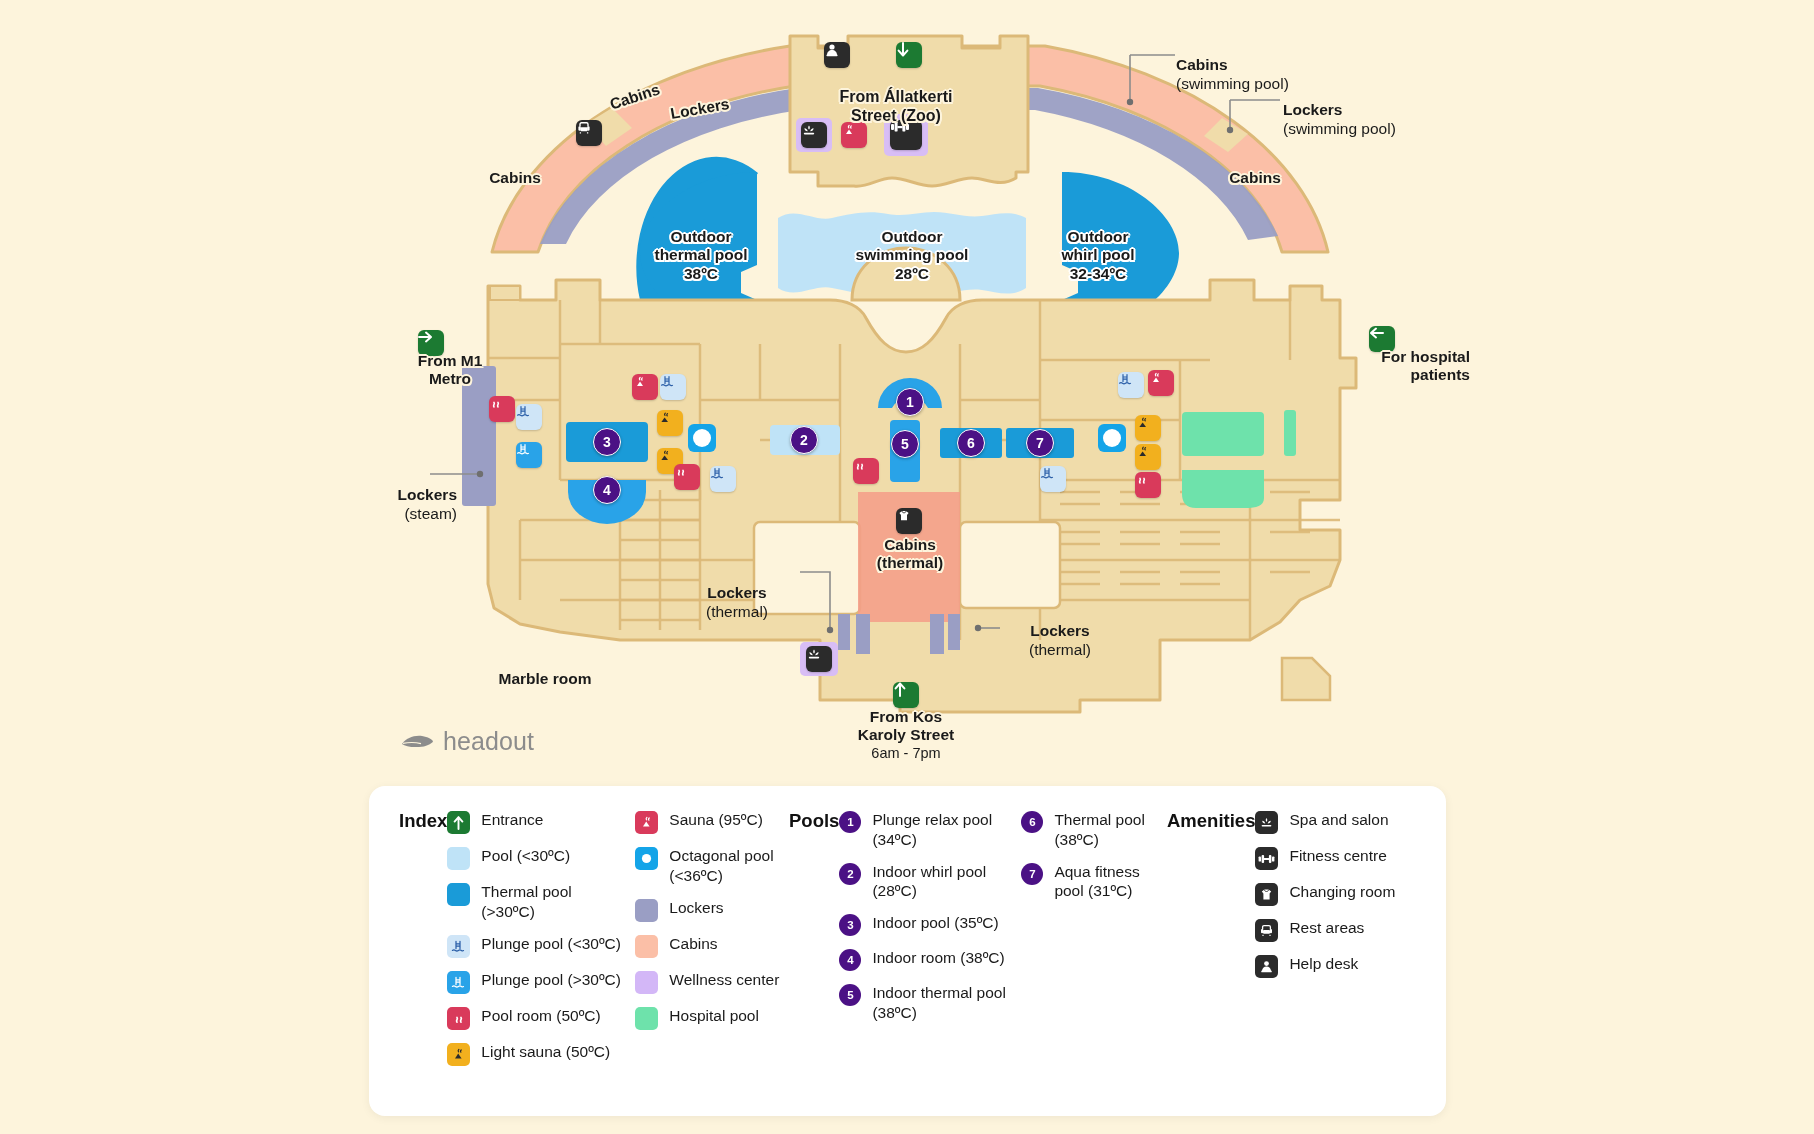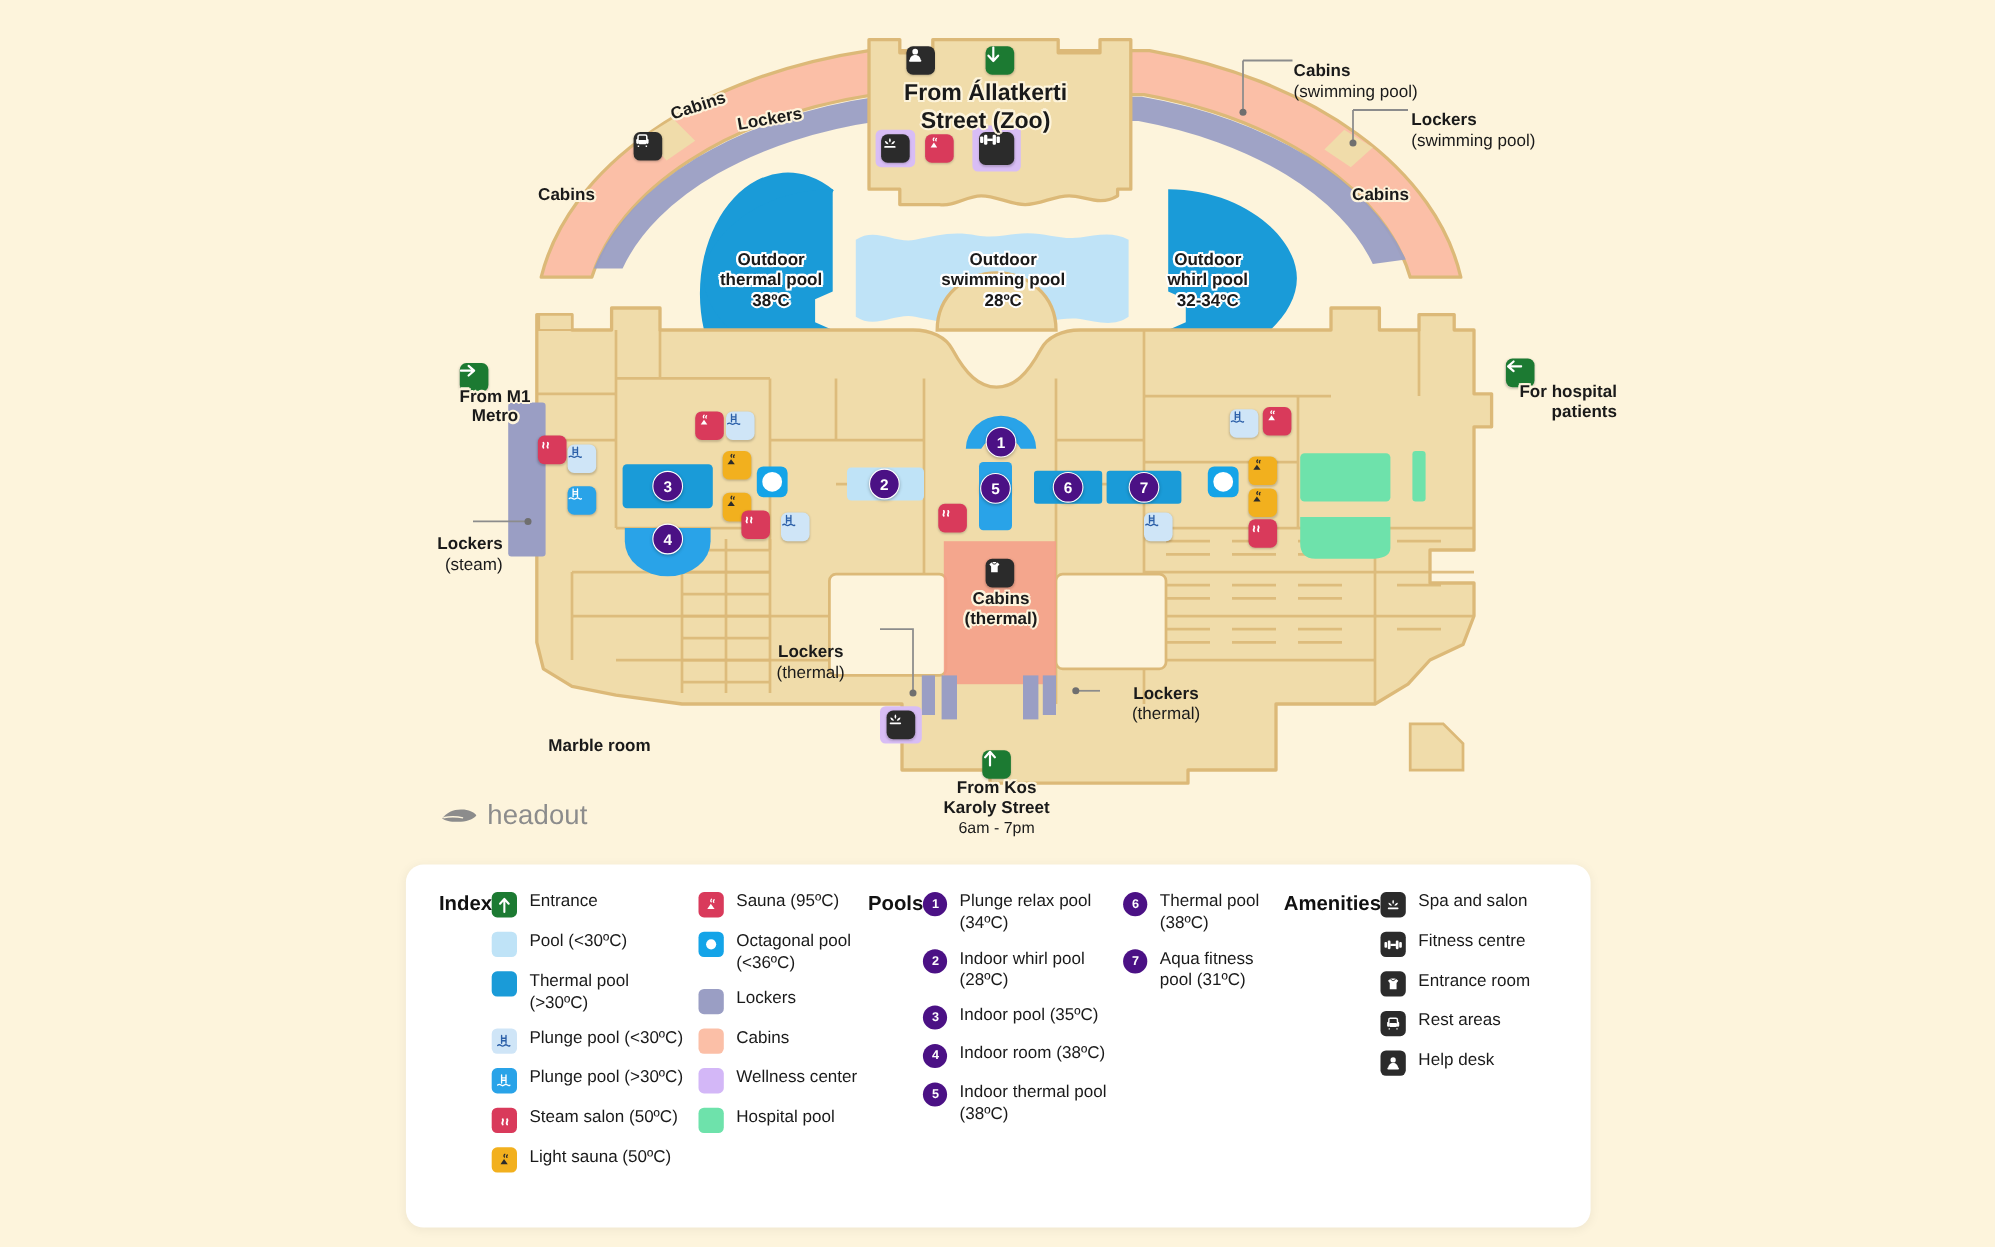--- a/index.html
+++ b/index.html
@@ -462,21 +462,21 @@
     </div>
 
     <div class="pin" style="left:896px; top:388px;">1</div>
     <div class="pin" style="left:790px; top:426px;">2</div>
     <div class="pin" style="left:593px; top:428px;">3</div>
     <div class="pin" style="left:593px; top:476px;">4</div>
     <div class="pin" style="left:891px; top:430px;">5</div>
     <div class="pin" style="left:957px; top:429px;">6</div>
     <div class="pin" style="left:1026px; top:429px;">7</div>
 
-    <div class="mlabel" style="left:816px; top:73px; width:160px; font-size:21px;">From Állatkerti
+    <div class="mlabel" style="left:816px; top:88px; width:160px; font-size:16px;">From Állatkerti
 Street (Zoo)</div>
 
     <div class="mlabel" style="left:390px; top:352px; width:120px; font-size:15.5px;">From M1
 Metro</div>
 
     <div class="mlabel" style="left:1330px; top:348px; width:140px; font-size:15.5px;text-align:right;">For hospital
 patients</div>
 
     <div class="mlabel" style="left:836px; top:708px; width:140px; font-size:15.5px;">From Kos
 Karoly Street</div>
@@ -576,21 +576,21 @@
             </span>
             <span class="txt">Plunge pool (&gt;30ºC)</span>
           </div>
 
           <div class="lg-item">
             <span class="sw" style="background:#d93a5b;">
               <svg width="14" height="14" viewBox="0 0 14 14">
                   <path d="M5 11.2c-1.7-2.1 1.5-2.7 0-4.8M9 11.2c-1.7-2.1 1.5-2.7 0-4.8" stroke="#fff" stroke-width="1.7" fill="none" stroke-linecap="round"></path>
                 </svg>
             </span>
-            <span class="txt">Steam salon (50ºC)</span>
+            <span class="txt">Pool room (50ºC)</span>
           </div>
 
           <div class="lg-item">
             <span class="sw" style="background:#f2b01e;">
               <svg width="15" height="15" viewBox="0 0 15 15">
                   <path d="M4 11.4l3.2-4.8 3.4 4.8z" fill="#2b2b2b"></path>
                   <path d="M7.6 4.8c-.9-.8-.2-1.9.3-2.4M9.9 5.2c-.8-.7-.2-1.7.3-2.2" stroke="#2b2b2b" stroke-width="1.2" fill="none" stroke-linecap="round"></path>
                 </svg>
             </span>
             <span class="txt">Light sauna (50ºC)</span>
@@ -714,21 +714,21 @@
           <span class="txt">Fitness centre</span>
         </div>
 
         <div class="lg-item">
           <span class="sw" style="background:#2b2b2b;">
             <svg width="15" height="15" viewBox="0 0 15 15">
                 <path d="M5.4 2.6h4.2l2.6 2-1.6 2v5.8H4.4V6.6l-1.6-2z" fill="#fff"></path>
                 <path d="M5.4 2.6c0 1.1.9 1.9 2.1 1.9s2.1-.8 2.1-1.9" stroke="#2b2b2b" stroke-width=".9" fill="none"></path>
               </svg>
           </span>
-          <span class="txt">Entrance room</span>
+          <span class="txt">Changing room</span>
         </div>
 
         <div class="lg-item">
           <span class="sw" style="background:#2b2b2b;">
             <svg width="15" height="15" viewBox="0 0 15 15">
                 <path d="M3.6 6.2V4c0-.8.6-1.4 1.4-1.4h5c.8 0 1.4.6 1.4 1.4v2.2" stroke="#fff" stroke-width="1.3" fill="none"></path>
                 <rect x="2" y="5.9" width="2.3" height="4.4" rx="1.1" fill="#fff"></rect>
                 <rect x="10.7" y="5.9" width="2.3" height="4.4" rx="1.1" fill="#fff"></rect>
                 <rect x="4" y="6.9" width="7" height="3.8" rx="1" fill="#fff"></rect>
                 <path d="M4 11.7v1.3M11 11.7v1.3" stroke="#fff" stroke-width="1.2"></path>

